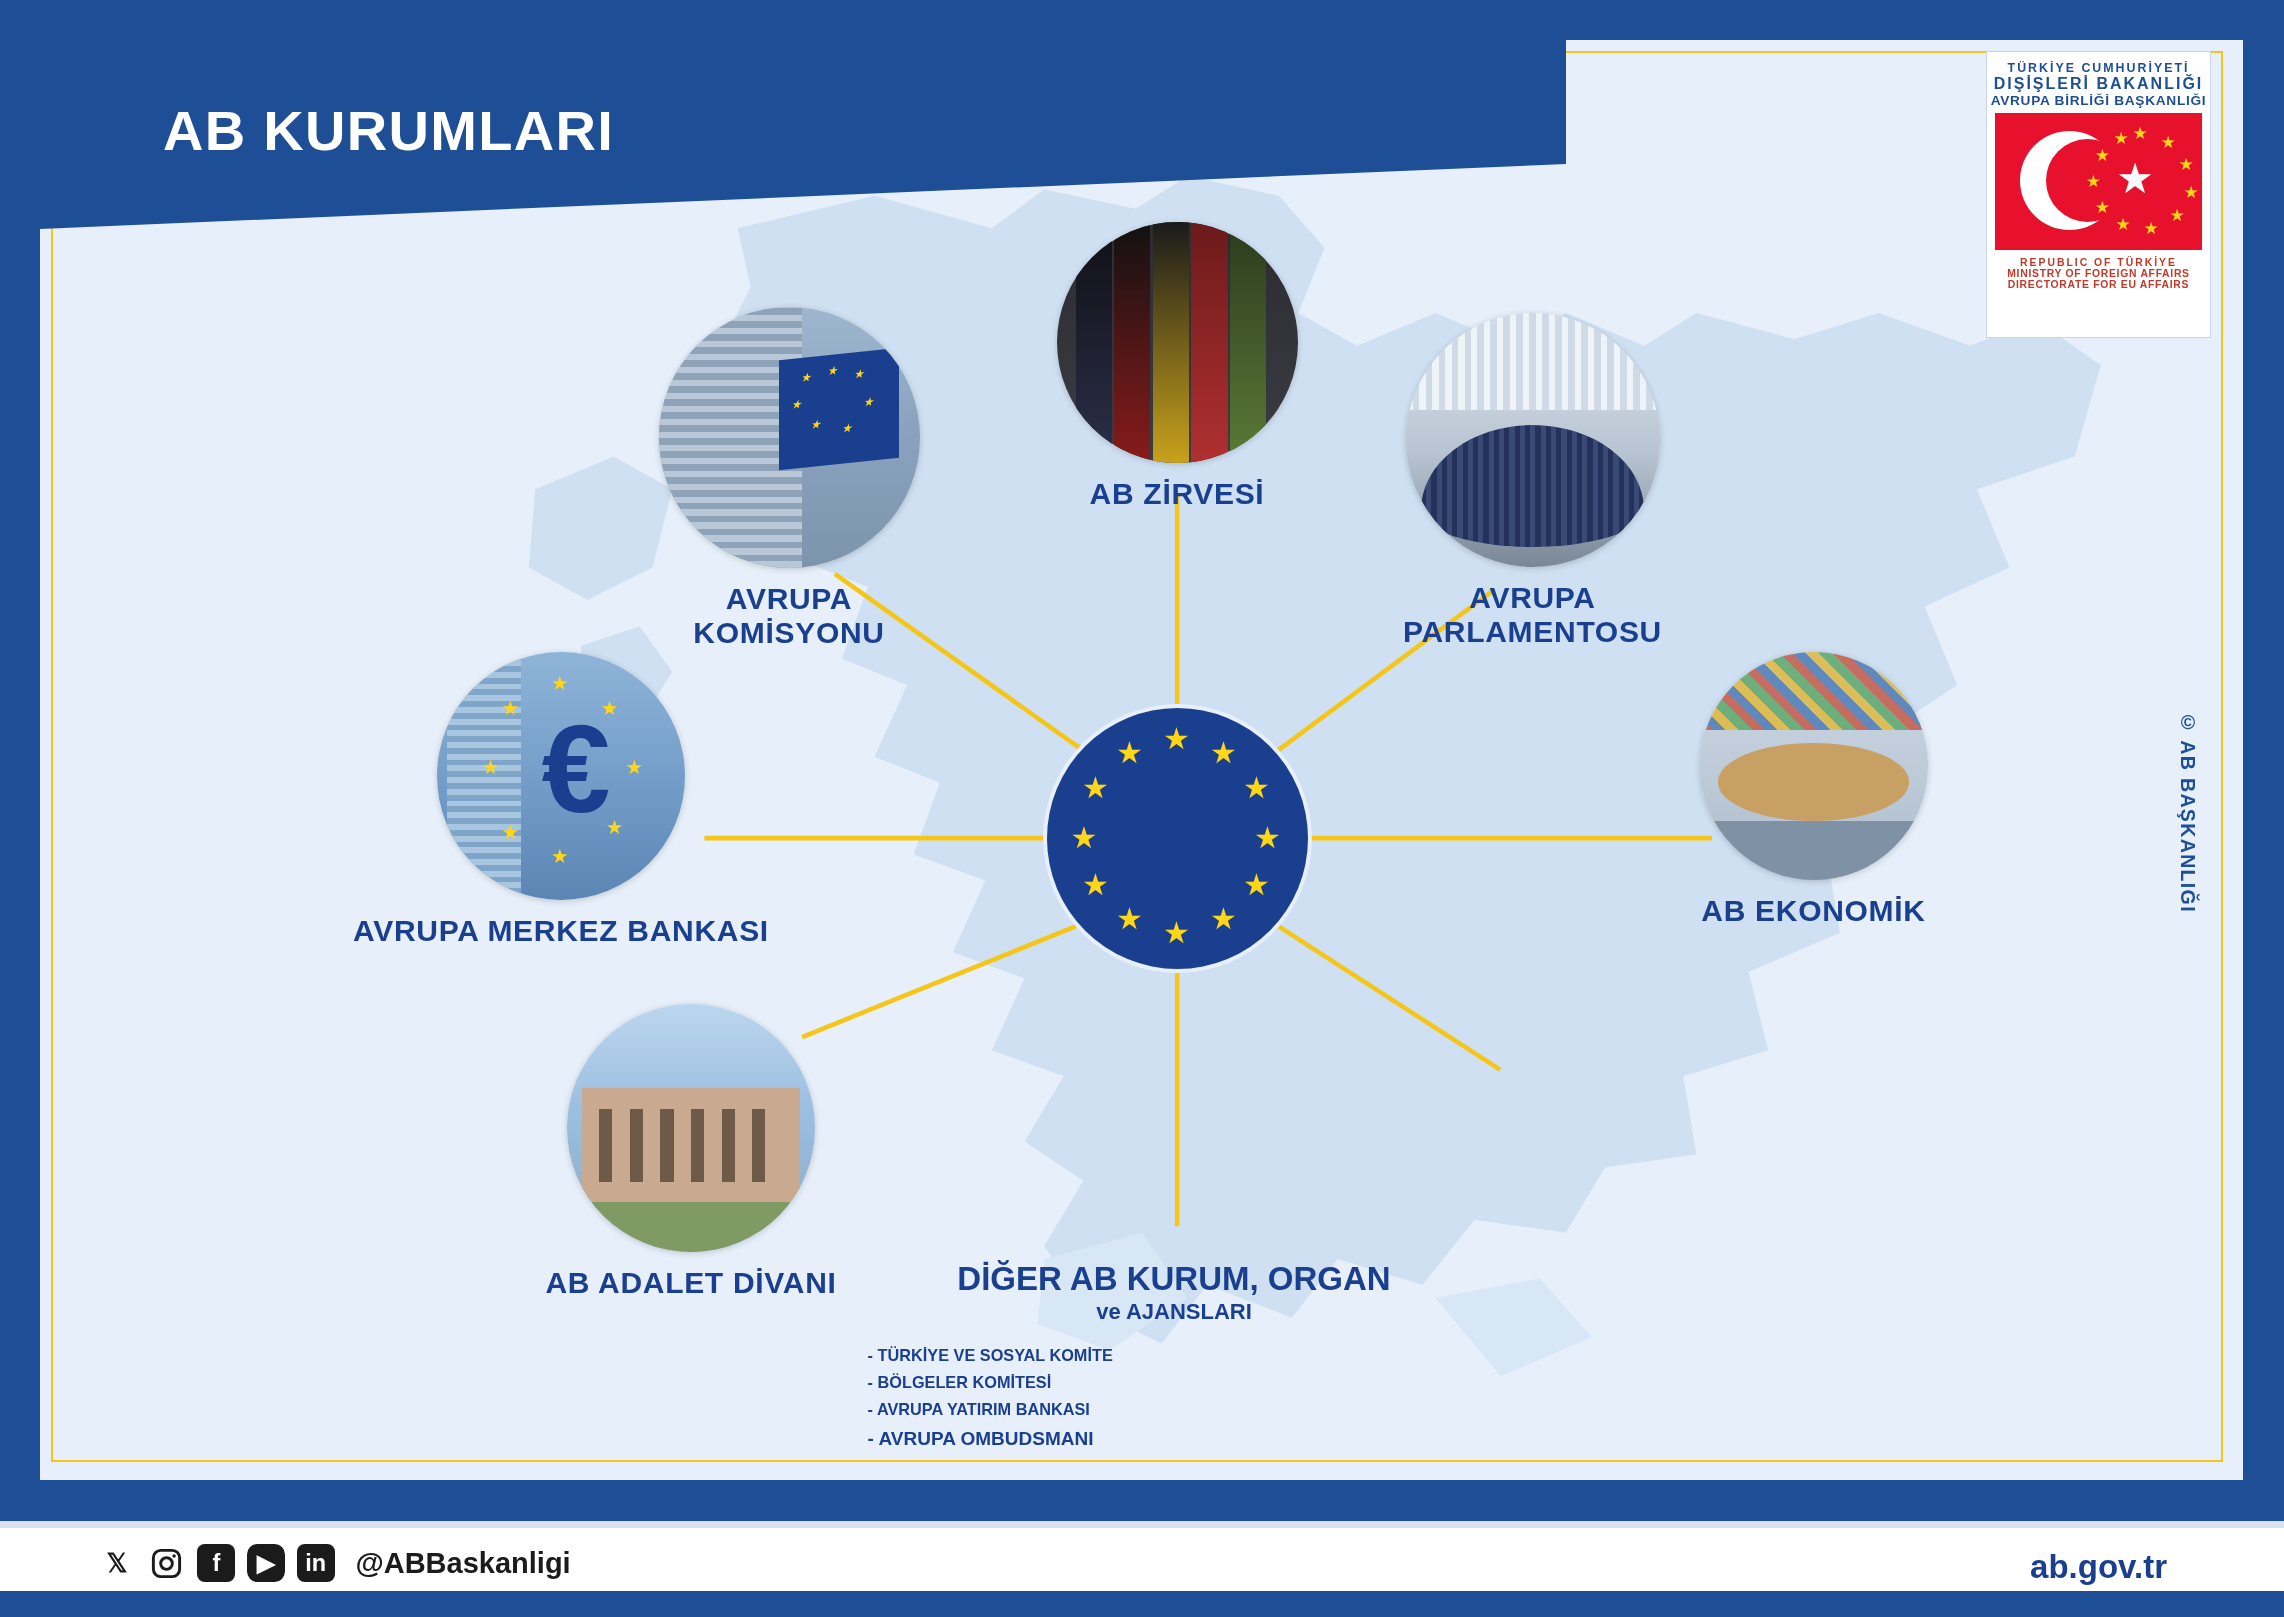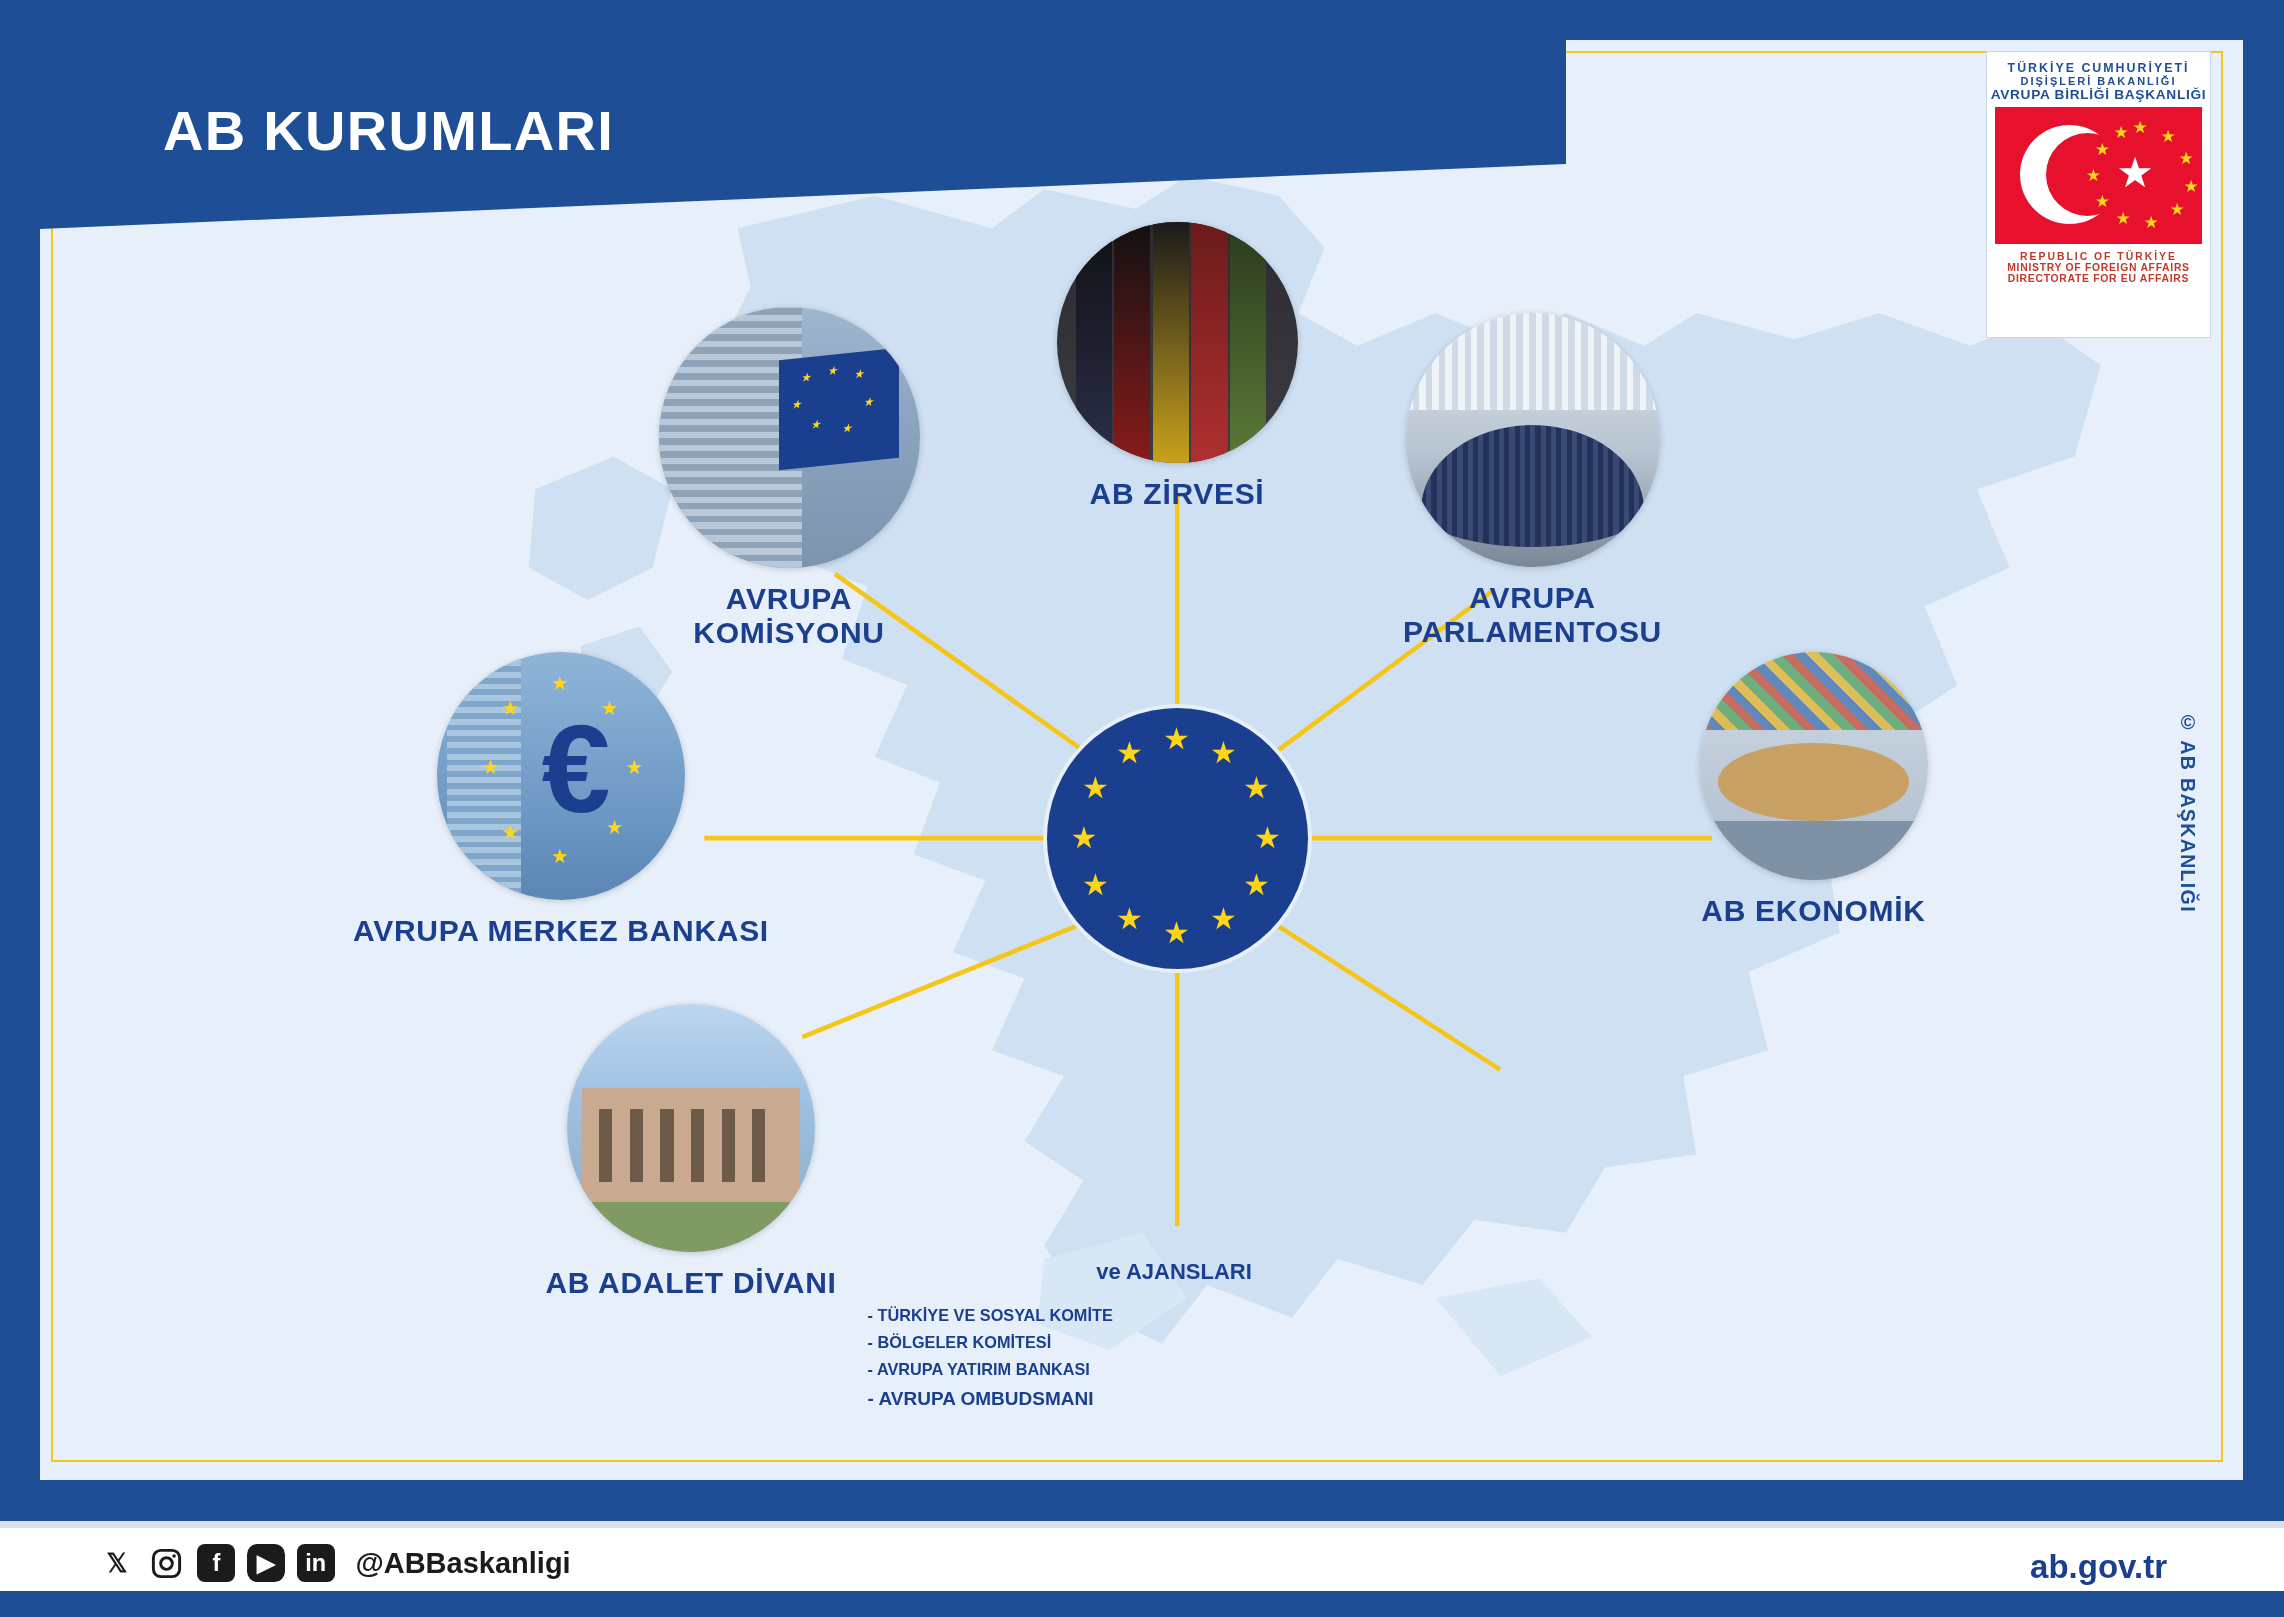--- a/index.html
+++ b/index.html
@@ -53,21 +53,21 @@
   
   .logo{
     position:absolute;right:73px;top:51px;width:225px;height:287px;
     background:#ffffff;
     border:1.3px solid #c9d6e8;
     box-sizing:border-box;
     display:flex;flex-direction:column;align-items:center;
     padding-top:9px;
   }
   .logo-l1{font-size:12.4px;letter-spacing:2px;color:#1e4f96;font-weight:600;}
-  .logo-l2{font-size:11px;letter-spacing:2px;color:#1e4f96;font-weight:600;}
+  .logo-l2{font-size:16px;letter-spacing:2px;color:#1e4f96;font-weight:600;}
   .logo-l3{font-size:13.7px;letter-spacing:0.7px;color:#1e4f96;font-weight:bold;margin-bottom:5.2px;}
   .logo-emblem{
     width:207px;height:137px;background:#e8112d;position:relative;overflow:hidden;
   }
   .crescent{
     position:absolute;left:25px;top:18px;width:99px;height:99px;border-radius:50%;
     background:#ffffff;
   }
   .crescent-cut{
     position:absolute;left:51px;top:26px;width:83px;height:83px;border-radius:50%;
@@ -335,20 +335,21 @@
         <div class="st" style="left:46%;top:78%;">★</div>
         <div class="st" style="left:26%;top:68%;">★</div>
         <div class="st" style="left:18%;top:42%;">★</div>
         <div class="st" style="left:26%;top:18%;">★</div>
       </div>
     </div>
     <div class="caption">AVRUPA MERKEZ BANKASI</div>
   </div>
 
   <div style="position:absolute;left:848px;top:1259px;width:652px;text-align:center;">
+    <div style="color:#1b3f8f;font-weight:bold;font-size:33px;line-height:1.2;">DİĞER AB KURUM, ORGAN</div>
     <div style="color:#1b3f8f;font-weight:bold;font-size:22px;line-height:1.2;">ve AJANSLARI</div>
     <div style="margin-top:17px;text-align:left;padding-left:19.6px;">
       <div style="color:#1b3f8f;font-weight:bold;font-size:16.3px;line-height:1.65;">- TÜRKİYE VE SOSYAL KOMİTE</div>
       <div style="color:#1b3f8f;font-weight:bold;font-size:16.3px;line-height:1.65;">- BÖLGELER KOMİTESİ</div>
       <div style="color:#1b3f8f;font-weight:bold;font-size:16.3px;line-height:1.65;">- AVRUPA YATIRIM BANKASI</div>
       <div style="color:#1b3f8f;font-weight:bold;font-size:19px;line-height:1.65;">- AVRUPA OMBUDSMANI</div>
     </div>
   </div>
 
   <div class="footer"></div>

